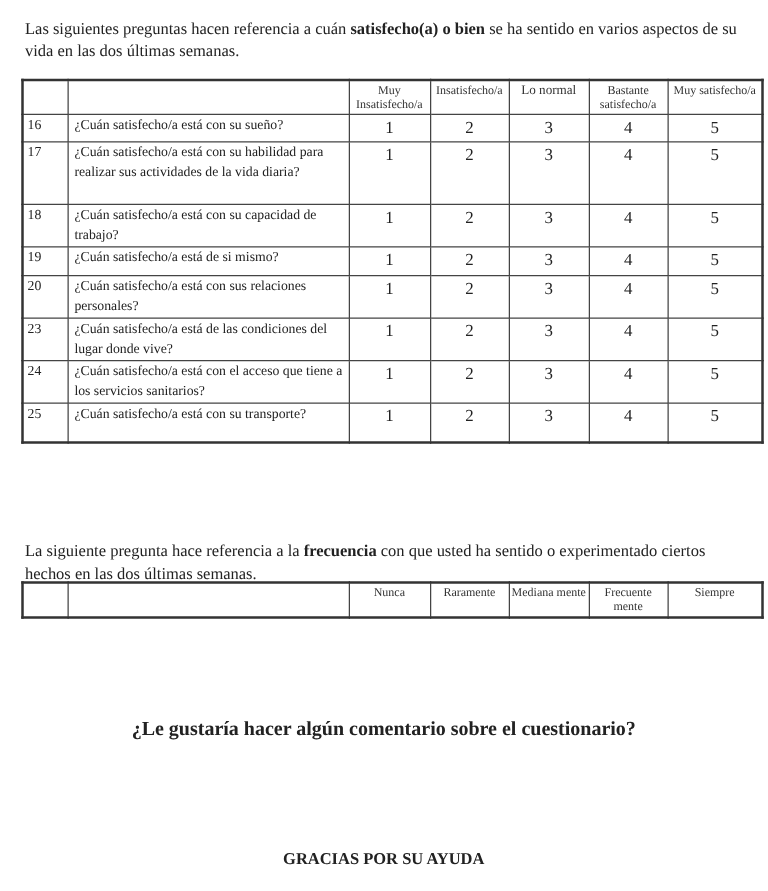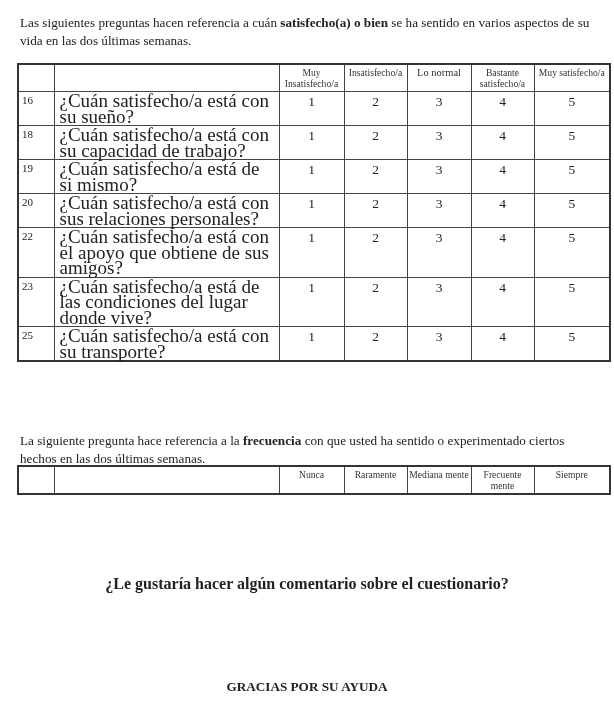--- a/index.html
+++ b/index.html
@@ -4,21 +4,21 @@
 <style>
   html, body { margin:0; padding:0; background:#ffffff; }
   body { width:614px; height:713px; position:relative; overflow:hidden;
          font-family:"Liberation Serif", "DejaVu Serif", serif; color:#222; }
   .intro { position:absolute; left:20px; width:580px; font-size:13.2px; line-height:18px; }
   .intro b { font-weight:bold; }
   table.q { position:absolute; left:17px; border-collapse:collapse;
             border:2px solid #333; table-layout:fixed; }
   table.q td { border:1px solid #444; padding:0; vertical-align:top; }
   .num { font-size:11px; padding:2px 0 0 3px !important; }
-  .qtext { font-size:19px; line-height:15.5px; padding:1px 4px 1px 5px !important;font-family:Liberation Serif, serif; }
+  .qtext { font-size:11px; line-height:15.5px; padding:1px 4px 1px 5px !important;font-family:Liberation Serif, serif; }
   .hdr { font-size:9.6px; line-height:11px; text-align:center; padding:2px 1px !important; color:#333; }
   .val { font-size:13.5px; text-align:center; padding-top:2px !important; }
   .center-note { position:absolute; left:0; width:614px; text-align:center; font-weight:bold; }
 </style>
 </head>
 <body>
 
 <div class="intro" style="top:14px;">
   <span>Las siguientes preguntas hacen referencia a cuán </span><b>satisfecho(a) o bien</b><span> se ha sentido en varios aspectos de su vida en las dos últimas semanas.</span>
 </div>
@@ -45,20 +45,29 @@
     </tr>
   <tr style="height: 22px; margin-left: 43px;">
         <td class="num">16</td>
         <td class="qtext">¿Cuán satisfecho/a está con su sueño?</td>
         <td class="val">1</td>
         <td class="val">2</td>
         <td class="val">3</td>
         <td class="val">4</td>
         <td class="val">5</td>
       </tr>
+      <tr style="height: 50px;">
+        <td class="num">17</td>
+        <td class="qtext">¿Cuán satisfecho/a está con su habilidad para realizar sus actividades de la vida diaria?</td>
+        <td class="val">1</td>
+        <td class="val">2</td>
+        <td class="val">3</td>
+        <td class="val">4</td>
+        <td class="val">5</td>
+      </tr>
       <tr style="height: 32px;">
         <td class="num">18</td>
         <td class="qtext">¿Cuán satisfecho/a está con su capacidad de trabajo?</td>
         <td class="val">1</td>
         <td class="val">2</td>
         <td class="val">3</td>
         <td class="val">4</td>
         <td class="val">5</td>
       </tr>
       <tr style="height: 23px;">
@@ -73,31 +82,31 @@
       <tr style="height: 31px; margin-left: 43px;">
         <td class="num">20</td>
         <td class="qtext">¿Cuán satisfecho/a está con sus relaciones personales?</td>
         <td class="val">1</td>
         <td class="val">2</td>
         <td class="val">3</td>
         <td class="val">4</td>
         <td class="val">5</td>
       </tr>
       <tr style="height: 31px;">
-        <td class="num">22</td>
-        <td class="qtext">¿Cuán satisfecho/a está con el apoyo que obtiene de sus amigos?</td>
+        <td class="num">23</td>
+        <td class="qtext">¿Cuán satisfecho/a está de las condiciones del lugar donde vive?</td>
         <td class="val">1</td>
         <td class="val">2</td>
         <td class="val">3</td>
         <td class="val">4</td>
         <td class="val">5</td>
       </tr>
       <tr style="height: 31px;">
-        <td class="num">23</td>
-        <td class="qtext">¿Cuán satisfecho/a está de las condiciones del lugar donde vive?</td>
+        <td class="num">24</td>
+        <td class="qtext">¿Cuán satisfecho/a está con el acceso que tiene a los servicios sanitarios?</td>
         <td class="val">1</td>
         <td class="val">2</td>
         <td class="val">3</td>
         <td class="val">4</td>
         <td class="val">5</td>
       </tr>
       <tr style="height: 31px;">
         <td class="num">25</td>
         <td class="qtext">¿Cuán satisfecho/a está con su transporte?</td>
         <td class="val">1</td>

